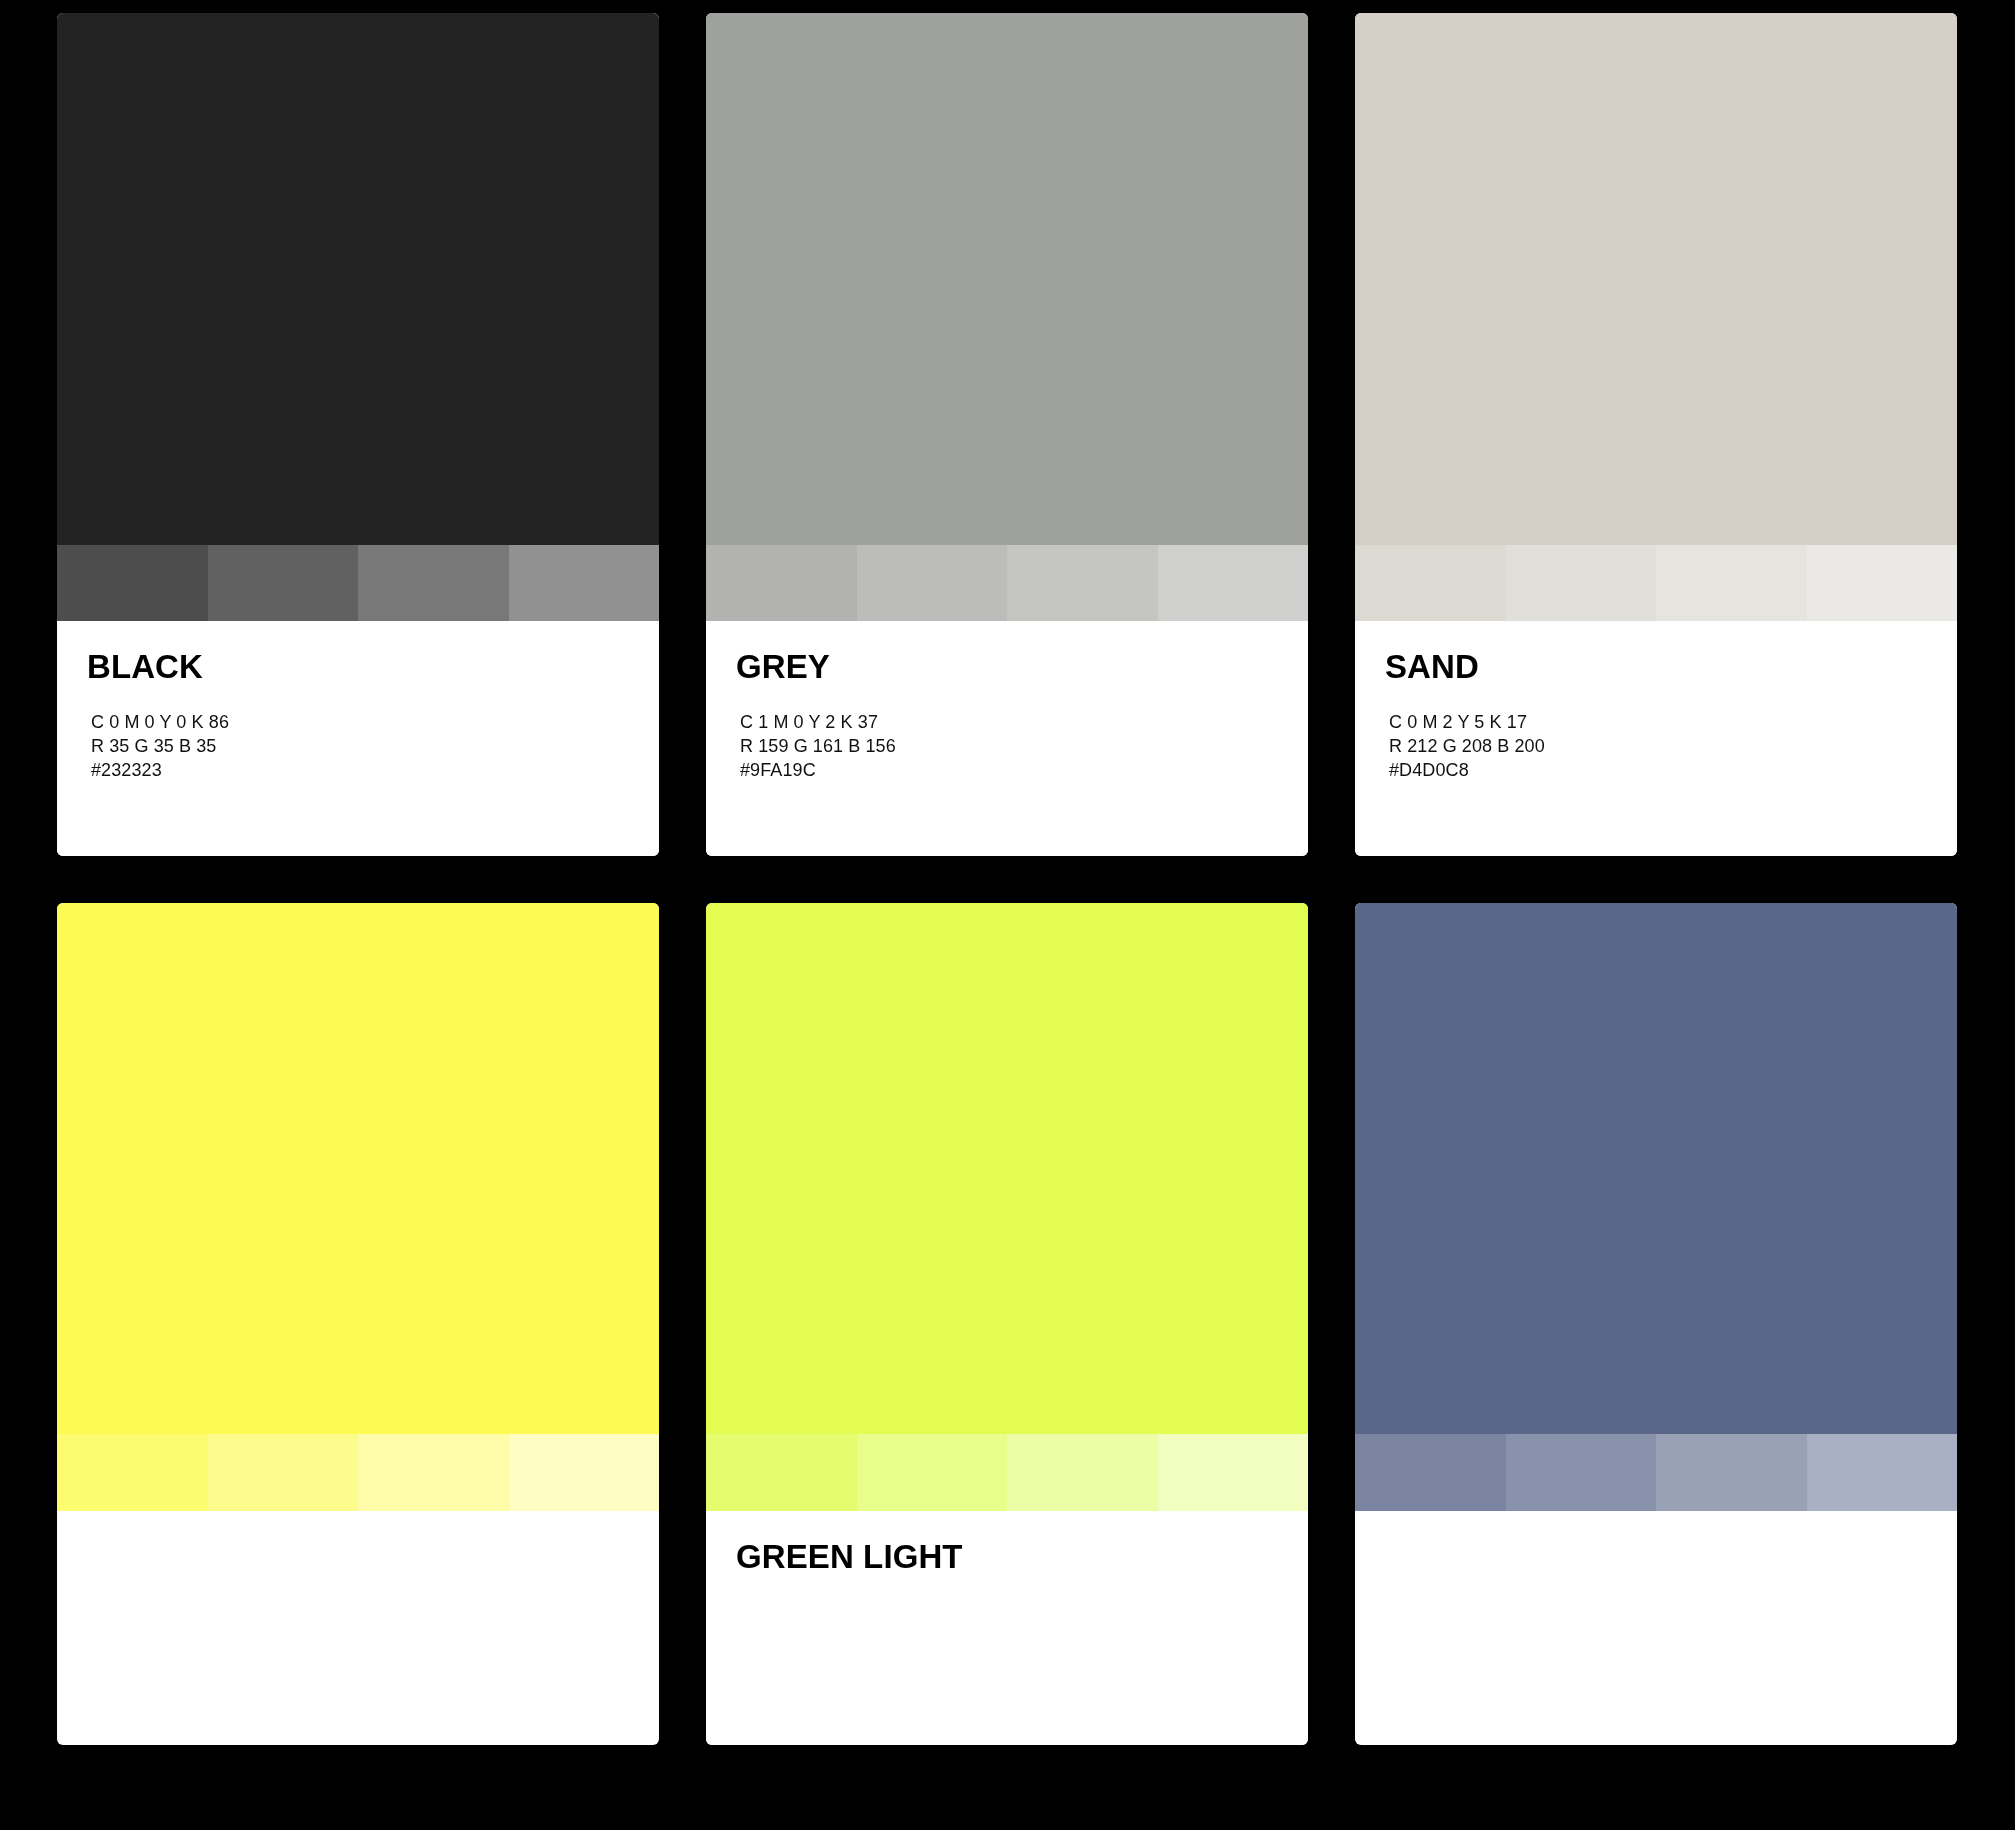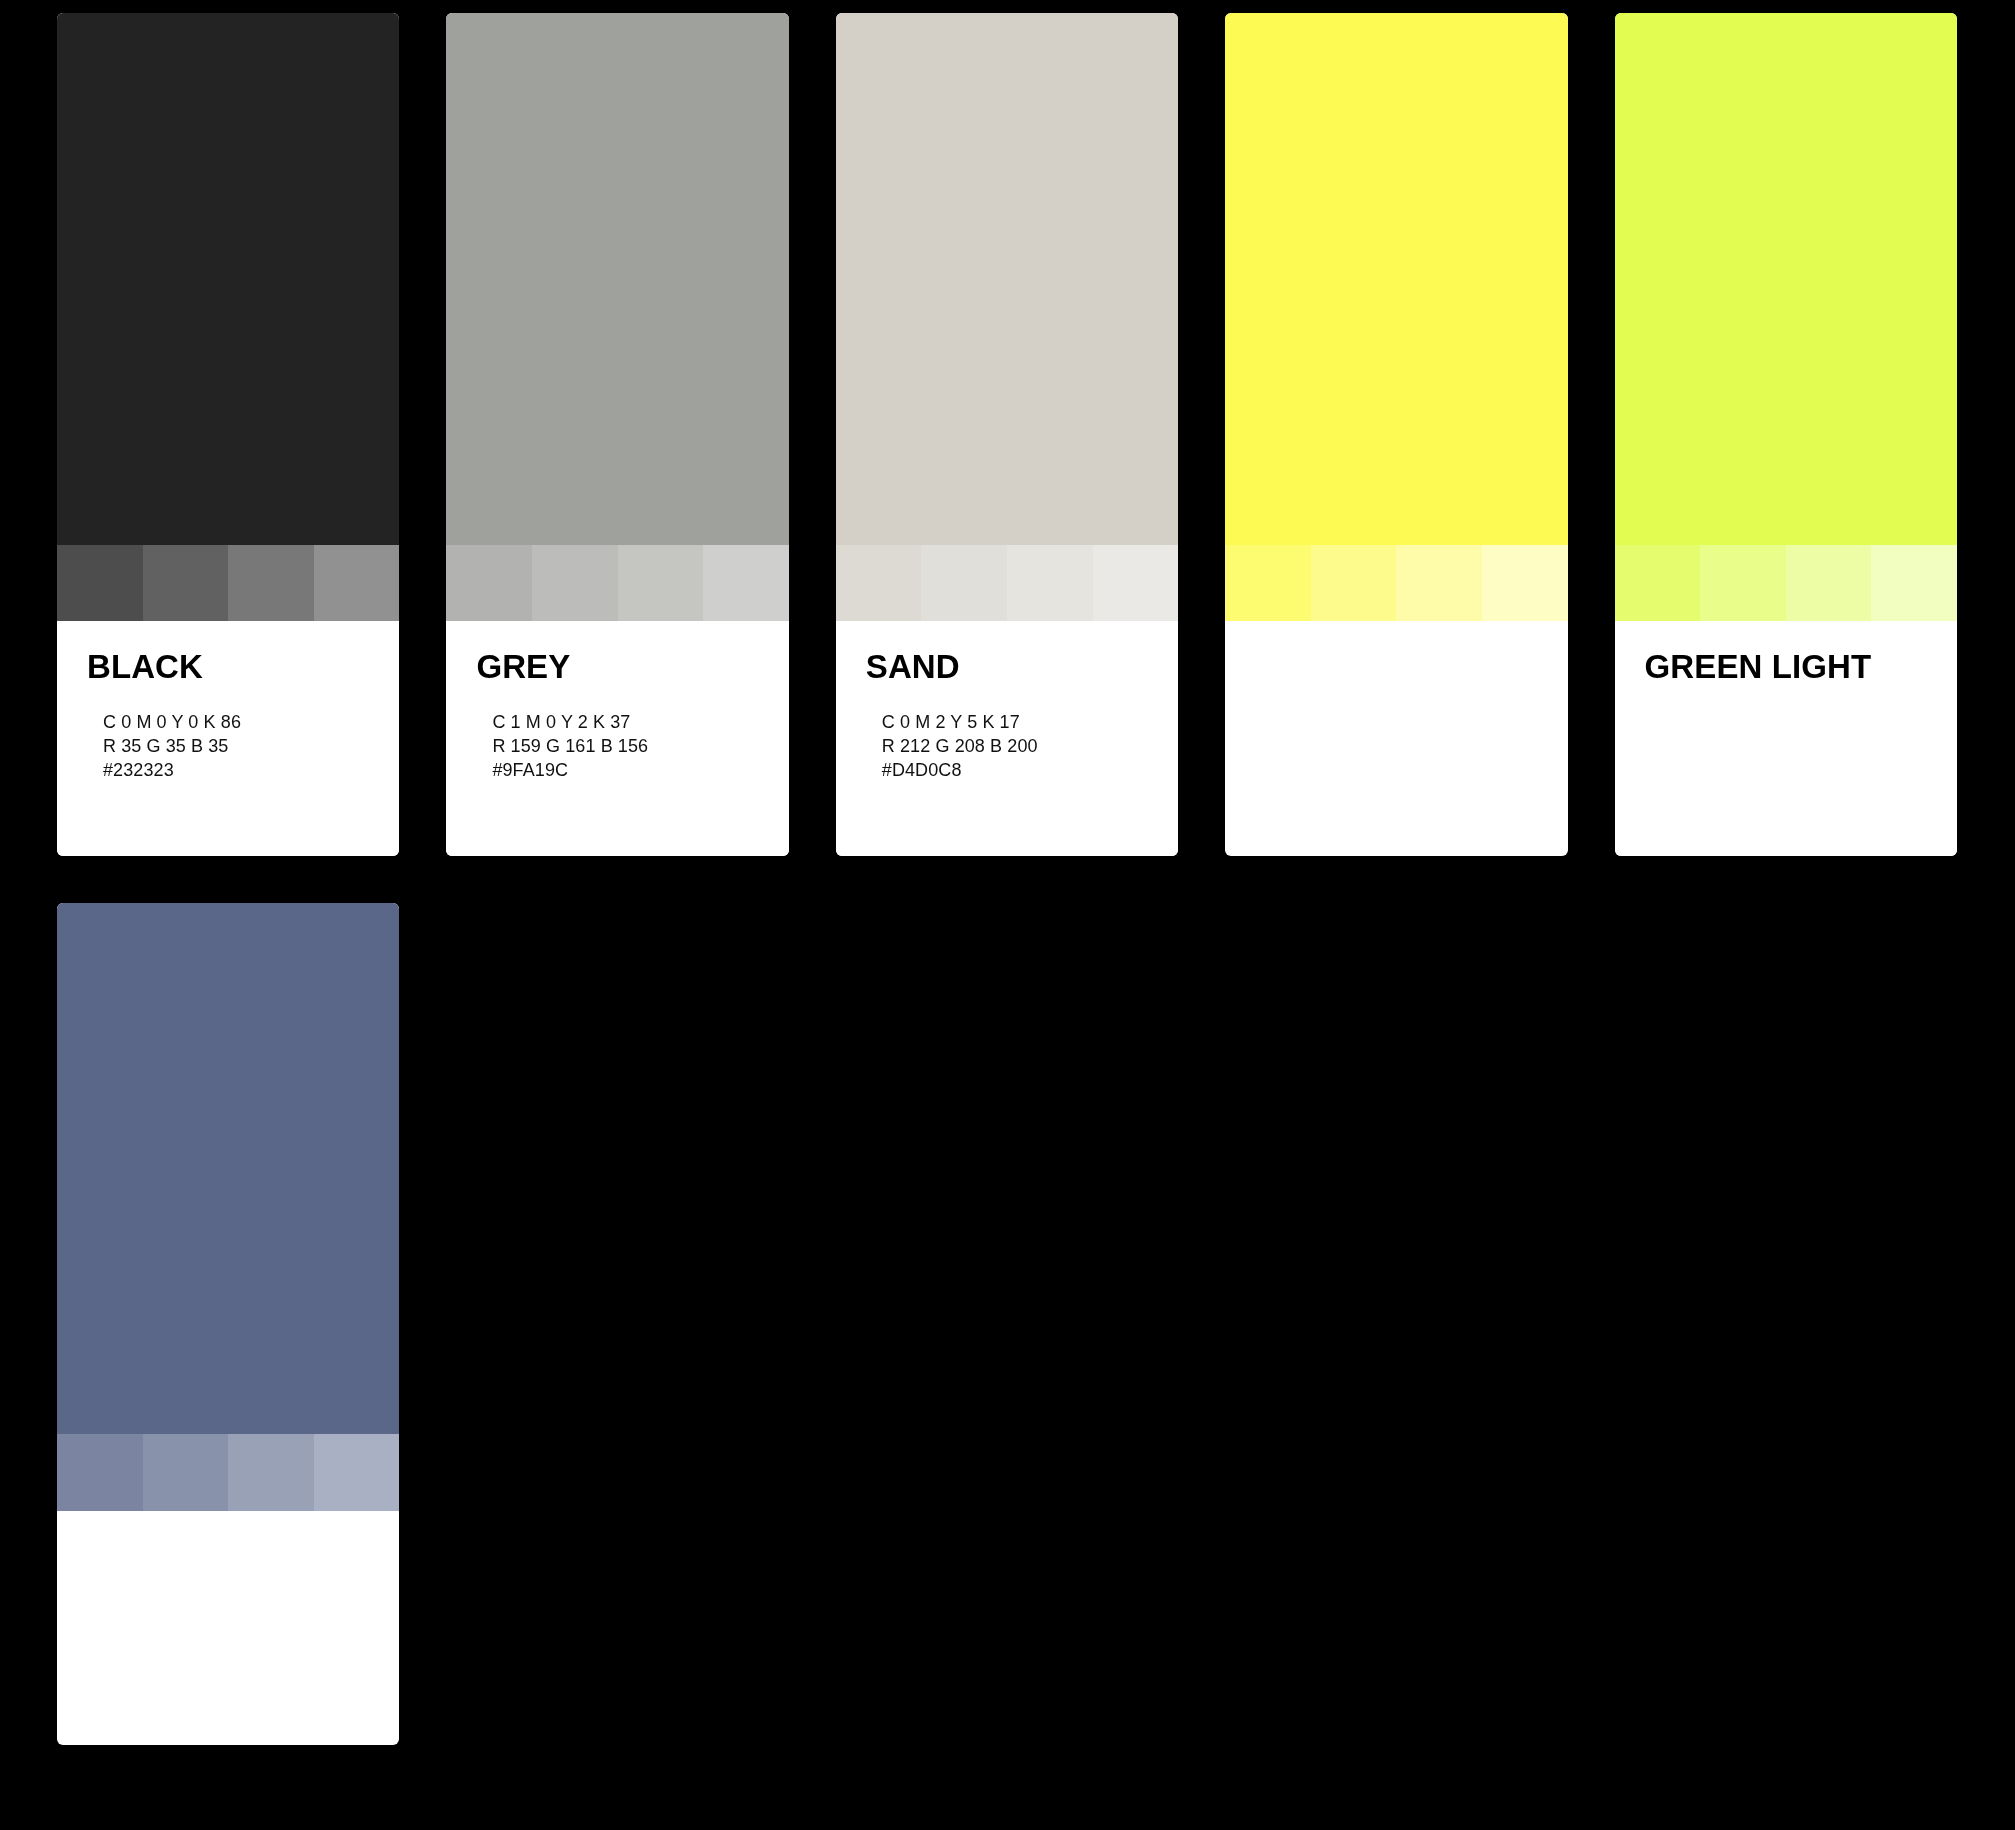--- a/index.html
+++ b/index.html
@@ -19,21 +19,21 @@
     position: relative;
     width: 2015px;
     height: 1831px;
     background: #000000;
     box-sizing: border-box;
     padding: 13px 58px 86px 57px;
   }
 
   .palette-grid {
     display: grid;
-    grid-template-columns: repeat(5, 1fr);
+    grid-template-columns: repeat(3, 1fr);
     grid-template-rows: repeat(2, 1fr);
     column-gap: 41px;
     row-gap: 27.4px;
     width: 100%;
     height: 100%;
     gap: 47px;
   }
 
   .swatch-card {
     position: relative;
@@ -75,21 +75,21 @@
     font-size: 33px;
     font-weight: 700;
     letter-spacing: 0.1px;
     color: #000000;
     line-height: 1;
     margin: 0 0 28px 0;
     white-space: nowrap;
   }
 
   .spec-list {
-    margin: 16px;
+    margin: 4px;
     padding: 0;
     list-style: none;
   }
   .spec-line {
     font-size: 18px;
     font-weight: 400;
     color: #111111;
     line-height: 1.33;
     letter-spacing: 0.1px;
     white-space: nowrap;

